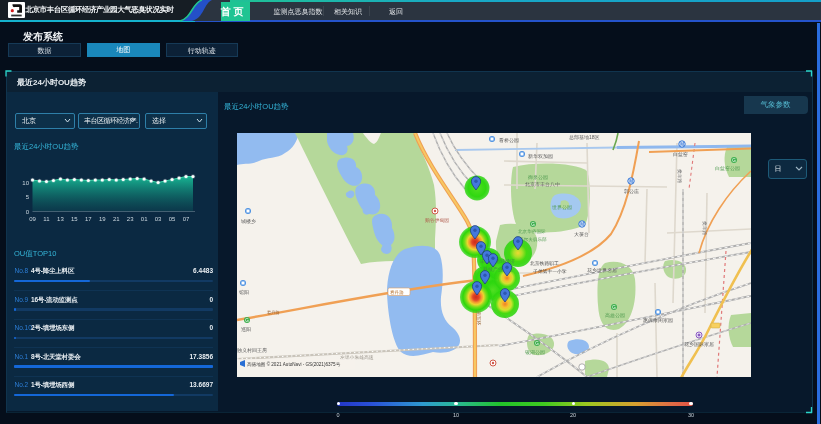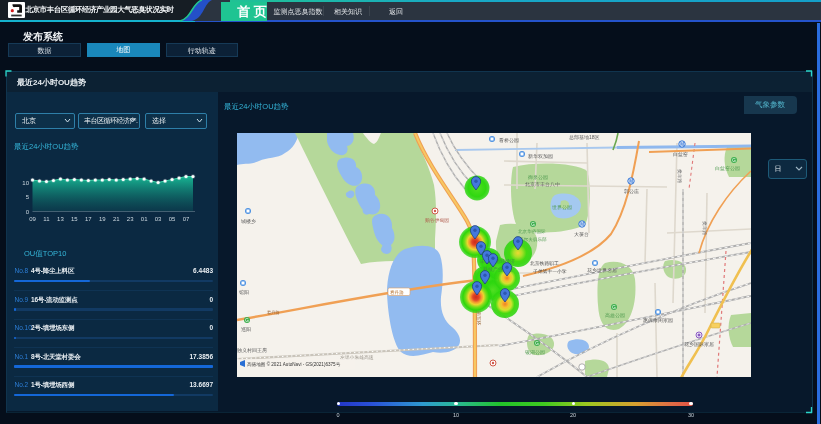--- a/index.html
+++ b/index.html
@@ -26,21 +26,21 @@
   </svg>
 
   <div class="abs" style="left:8px;top:2.4px;width:16.5px;height:15.4px;background:#fff;border-radius:1px;"></div>
   <svg class="abs" style="left:8px;top:2.4px;" width="17" height="16" viewBox="0 0 17 16">
     <path d="M4.5,2.2 L12,2.2 C13.3,2.2 14,2.9 14,4.2 L14,10.8 L9.2,10.8 L9.2,8.2 L11.2,8.2 L11.2,5 L6.8,5 C5.4,5.6 4.2,4 4.5,2.2 Z" fill="#111"></path>
     <circle cx="4.3" cy="8.7" r="1.6" fill="#d41f1f"></circle>
     <rect x="3.2" y="12.6" width="10.5" height="1.8" fill="#333"></rect>
   </svg>
   <div class="abs" style="left:25.5px;top:5px;width:165px;color:#f2f5f7;font-size:7.5px;font-weight:bold;letter-spacing:-0.45px;white-space:nowrap;">北京市丰台区循环经济产业园大气恶臭状况实时</div>
 
-  <div class="abs" style="left:220.8px;top:1.5px;width:46px;height:19px;background:#1fc492;color:#fff;font-size:13px;font-weight:bold;text-align:right;line-height:19px;">首 页</div>
+  <div class="abs" style="left:220.8px;top:1.5px;width:29px;height:19px;background:#1fc492;color:#fff;font-size:10px;font-weight:bold;text-align:left;line-height:19px;">首 页</div>
   <div class="abs" style="left:270px;top:1.5px;width:56px;height:19px;color:#e3e6e9;font-size:7px;text-align:center;line-height:19px;">监测点恶臭指数</div>
   <div class="abs" style="left:323px;top:6px;width:1px;height:10px;background:#3c454f;"></div>
   <div class="abs" style="left:330px;top:1.5px;width:36px;height:19px;color:#e3e6e9;font-size:7px;text-align:center;line-height:19px;">相关知识</div>
   <div class="abs" style="left:369px;top:6px;width:1px;height:10px;background:#3c454f;"></div>
   <div class="abs" style="left:382px;top:1.5px;width:28px;height:19px;color:#e3e6e9;font-size:7px;text-align:center;line-height:19px;">返回</div>
 
   <div class="abs" style="left:23px;top:30px;color:#f0f3f5;font-size:10px;font-weight:bold;">发布系统</div>
   <div class="abs" style="left:8px;top:42.5px;width:73px;height:14.5px;background:#0c2137;border:1px solid #163a57;color:#dfe5ea;font-size:7px;text-align:center;line-height:13px;">数据</div>
   <div class="abs" style="left:87px;top:42.5px;width:72.5px;height:14.5px;background:#1a87ba;color:#fff;font-size:7px;text-align:center;line-height:14.5px;">地图</div>
   <div class="abs" style="left:165.6px;top:42.5px;width:72.5px;height:14.5px;background:#0c2137;border:1px solid #163a57;color:#dfe5ea;font-size:7px;text-align:center;line-height:13px;">行动轨迹</div>
@@ -145,21 +145,21 @@
         <text x="95.28260869565217" y="60.5" text-anchor="middle" font-size="6" fill="#cdd8e0">19</text>
         <text x="109.23913043478261" y="60.5" text-anchor="middle" font-size="6" fill="#cdd8e0">21</text>
         <text x="123.19565217391305" y="60.5" text-anchor="middle" font-size="6" fill="#cdd8e0">23</text>
         <text x="137.1521739130435" y="60.5" text-anchor="middle" font-size="6" fill="#cdd8e0">01</text>
         <text x="151.1086956521739" y="60.5" text-anchor="middle" font-size="6" fill="#cdd8e0">03</text>
         <text x="165.06521739130434" y="60.5" text-anchor="middle" font-size="6" fill="#cdd8e0">05</text>
         <text x="179.02173913043478" y="60.5" text-anchor="middle" font-size="6" fill="#cdd8e0">07</text>
       </g>
   </svg>
 
-  <div class="abs" style="left:24px;top:249px;color:#35b6d9;font-size:7.5px;">OU值TOP10</div>
+  <div class="abs" style="left:14px;top:249px;color:#35b6d9;font-size:7.5px;">OU值TOP10</div>
   <div id="top10">
       <div class="abs" style="left:14.5px;top:267px;color:#2d7fd8;font-size:6.5px;width:18px;">No.8</div>
       <div class="abs" style="left:31px;top:267px;color:#e9eef2;font-size:6.5px;font-weight:bold;letter-spacing:-0.2px;">4号-降尘上料区</div>
       <div class="abs" style="left:138px;top:267px;width:75px;text-align:right;color:#e9eef2;font-size:6.5px;font-weight:bold;">6.4483</div>
       <div class="abs" style="left:14px;top:279.5px;width:199px;height:2.6px;background:#123a63;border-radius:1px;"></div>
       <div class="abs" style="left:14px;top:279.5px;width:75.62px;height:2.6px;background:#1467d8;border-radius:1px;"></div>
       <div class="abs" style="left:14px;top:290px;width:199px;height:1px;background:#0f3353;"></div>
       <div class="abs" style="left:14.5px;top:295.5px;color:#2d7fd8;font-size:6.5px;width:18px;">No.9</div>
       <div class="abs" style="left:31px;top:295.5px;color:#e9eef2;font-size:6.5px;font-weight:bold;letter-spacing:-0.2px;">16号-流动监测点</div>
       <div class="abs" style="left:138px;top:295.5px;width:75px;text-align:right;color:#e9eef2;font-size:6.5px;font-weight:bold;">0</div>
@@ -179,21 +179,21 @@
       <div class="abs" style="left:14px;top:365px;width:199px;height:2.6px;background:#1467d8;border-radius:1px;"></div>
       <div class="abs" style="left:14px;top:375.5px;width:199px;height:1px;background:#0f3353;"></div>
       <div class="abs" style="left:14.5px;top:381px;color:#2d7fd8;font-size:6.5px;width:18px;">No.2</div>
       <div class="abs" style="left:31px;top:381px;color:#e9eef2;font-size:6.5px;font-weight:bold;letter-spacing:-0.2px;">1号-填埋场西侧</div>
       <div class="abs" style="left:138px;top:381px;width:75px;text-align:right;color:#e9eef2;font-size:6.5px;font-weight:bold;">13.6697</div>
       <div class="abs" style="left:14px;top:393.5px;width:199px;height:2.6px;background:#123a63;border-radius:1px;"></div>
       <div class="abs" style="left:14px;top:393.5px;width:160.19500000000002px;height:2.6px;background:#1467d8;border-radius:1px;"></div>
     </div>
 
   <div class="abs" style="left:224px;top:101.5px;color:#35b6d9;font-size:7.5px;">最近24小时OU趋势</div>
-  <div class="abs" style="left:743.5px;top:95.5px;width:53px;height:18px;background:#17374e;border-radius:0 4px 4px 0;color:#54b8cf;font-size:7.5px;text-align:center;line-height:18px;">气象参数</div>
+  <div class="abs" style="left:743.5px;top:95.5px;width:64px;height:18px;background:#17374e;border-radius:0 4px 4px 0;color:#54b8cf;font-size:7.5px;text-align:center;line-height:18px;">气象参数</div>
 
   <div class="abs" style="left:767.5px;top:159px;width:39.5px;height:19.5px;background:#0d2940;border:1px solid #1d5a78;border-radius:3px;color:#e8eef2;font-size:7px;line-height:18px;padding-left:6px;">日</div>
   <svg class="abs" style="left:795px;top:166px;" width="8" height="6">
       <path d="M1,1 L4,4 L7,1" fill="none" stroke="#9fb6c4" stroke-width="1.1"></path>
     </svg>
 
   <div class="abs" style="left:337px;top:401.5px;width:356px;height:4px;border-radius:2px;background:linear-gradient(to right,#2336c8 0%,#2a52d8 10%,#2e9ad0 24%,#2ab89a 33%,#22c42a 46%,#3fca20 58%,#9cc820 70%,#d8a030 84%,#e06c45 94%,#e35244 100%);"></div>
   <div class="abs" style="left:336.8px;top:401.7px;width:3.6px;height:3.6px;border-radius:50%;background:#fff;"></div>
   <div class="abs" style="left:454.3px;top:401.7px;width:3.6px;height:3.6px;border-radius:50%;background:#fff;"></div>
   <div class="abs" style="left:571.8px;top:401.7px;width:3.6px;height:3.6px;border-radius:50%;background:#fff;"></div>

